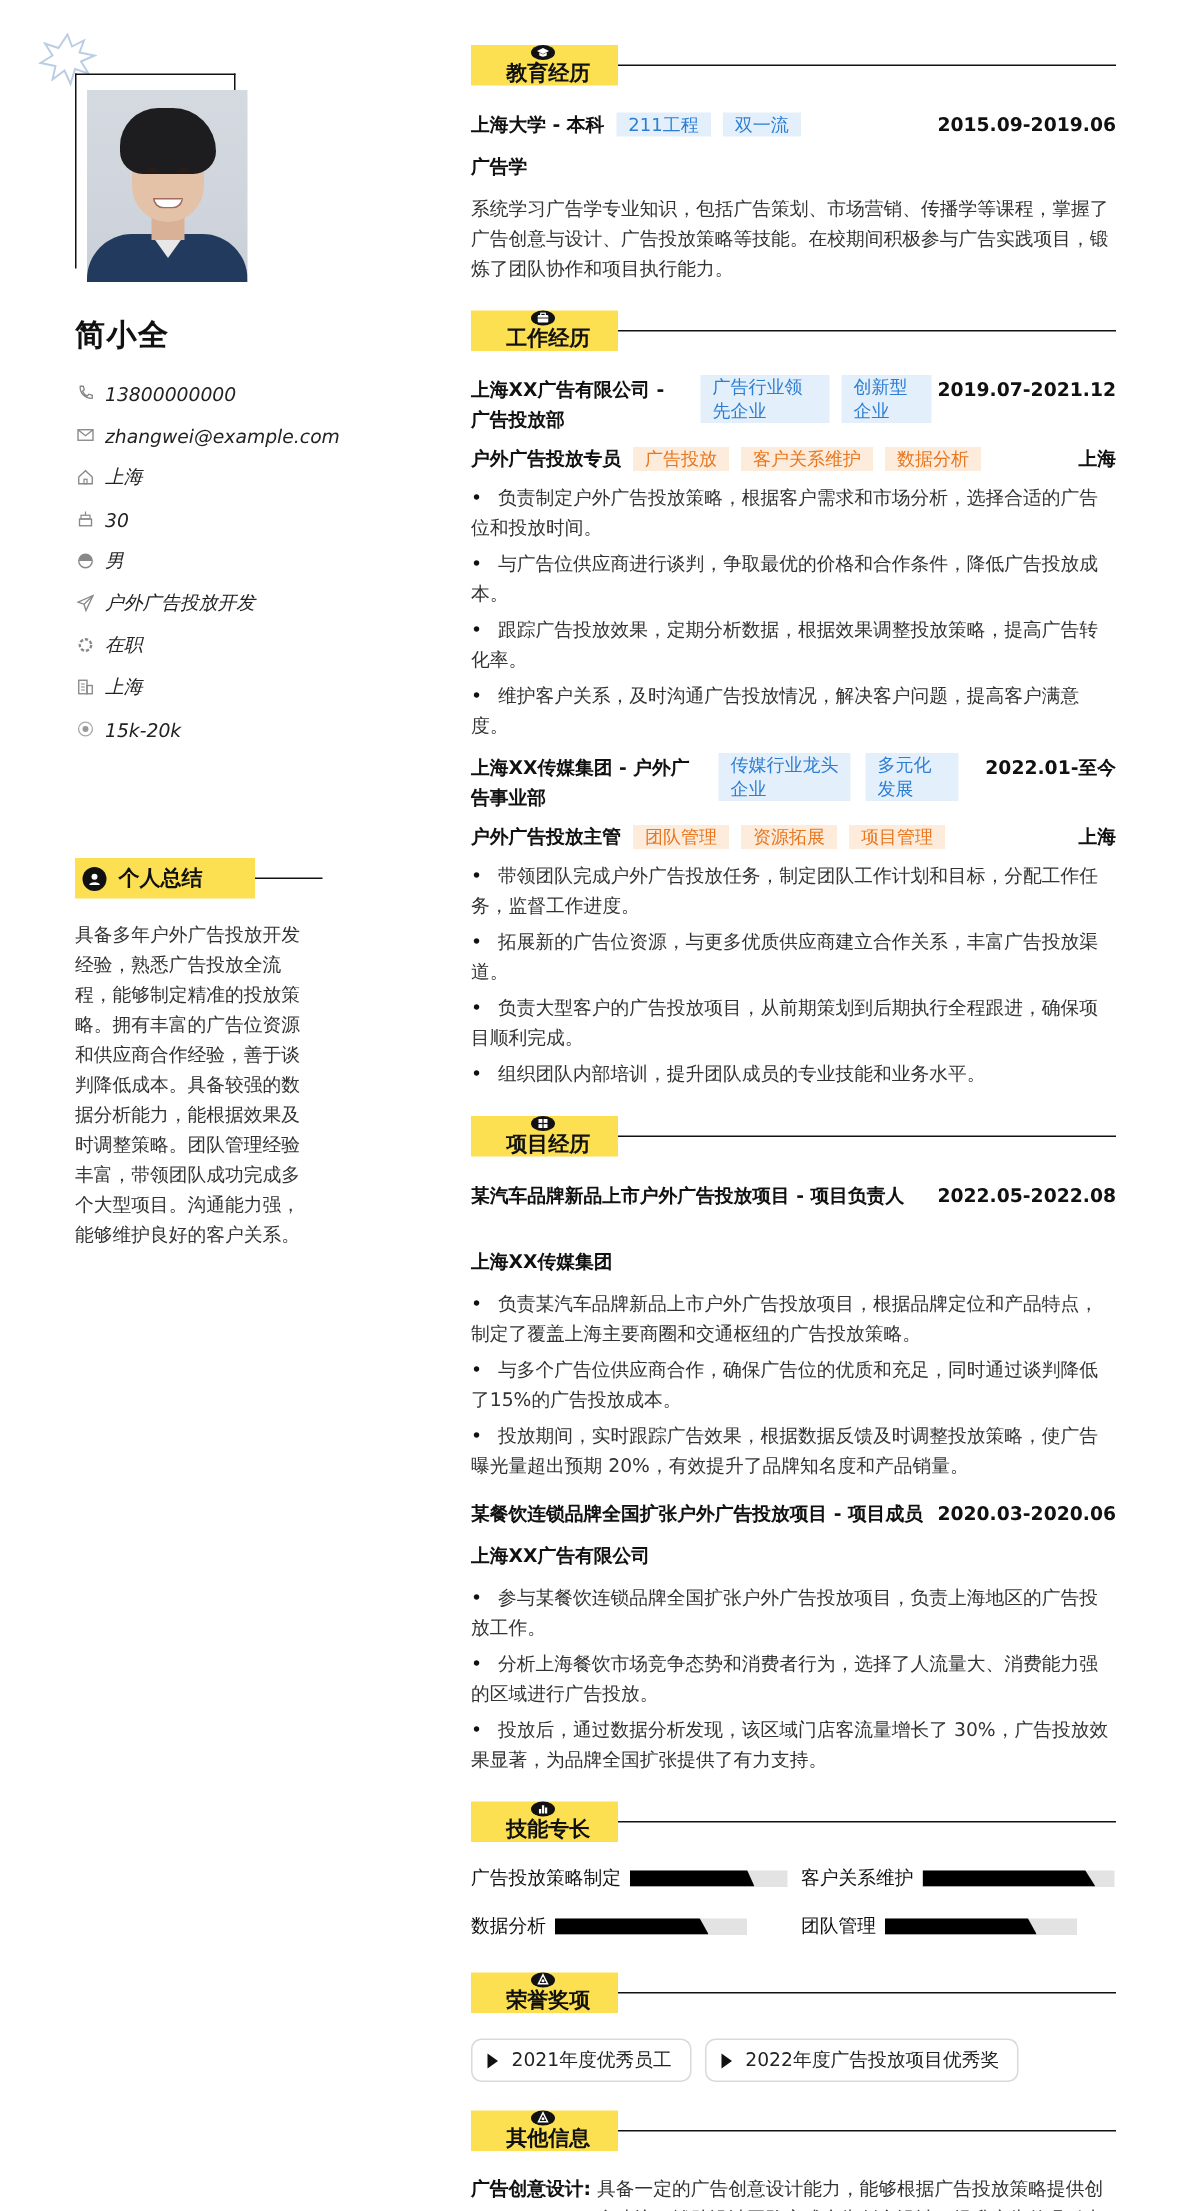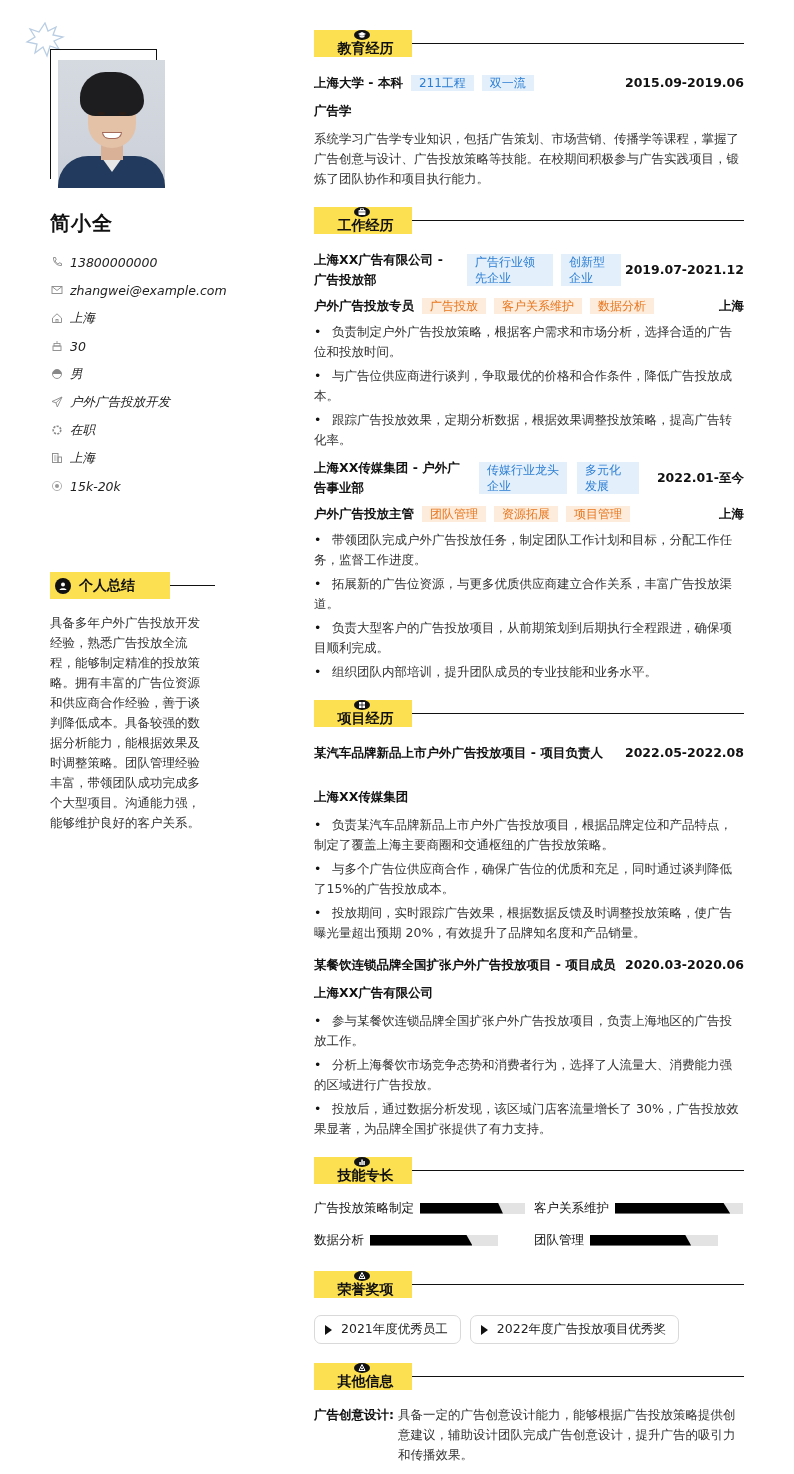--- a/index.html
+++ b/index.html
@@ -31,21 +31,21 @@
   .sec-tag { background: #fce052; height: 27px; display: flex; align-items: center; padding-left: 5px; font-weight: bold; font-size: 14px; color: #111; }
   .sec-tag .dot { width: 16px; height: 16px; border-radius: 50%; background: #111; margin-right: 8px; display: inline-flex; align-items: center; justify-content: center; }
   .sec-tag .dot svg { width: 10px; height: 10px; }
   .sec-line { flex: 1; height: 1.5px; background: #111; }
   .summary { margin-top: 14px; font-size: 12.5px; line-height: 20px; color: #333; width: 160px; }
 
   
   .right { position: absolute; left: 314px; top: 30px; width: 430px; }
   .right .sec-tag { width: 98px; flex-direction: column; }
   .section { margin-bottom: 0; }
-  .row { display: flex; align-items: center; justify-content: space-between; }
+  .row { display: flex; align-items: flex-start; justify-content: space-between; }
   .title-bold { font-weight: bold; font-size: 12.5px; color: #111; line-height: 20px; }
   .date { font-weight: bold; font-size: 12.5px; color: #111; line-height: 20px; white-space: nowrap; }
   .tag-blue { background: #e3f0fc; color: #2d7ed3; font-size: 12px; line-height: 16px; padding: 0 8px; margin-left: 8px; display: inline-block; }
   .tag-orange { background: #fdecdc; color: #e8761e; font-size: 12px; line-height: 16px; padding: 0 8px; margin-left: 8px; display: inline-block; }
   .desc { font-size: 12.5px; line-height: 20px; color: #333; }
   .bullets { list-style: none; }
   .bullets li { font-size: 12.5px; line-height: 20px; color: #333; margin-bottom: 4px; padding-left: 0; }
   .bullets li::before { content: "•"; display: inline-block; width: 18px; color: #111; }
 
   .skills { display: grid; grid-template-columns: 220px 210px; row-gap: 10px; }
@@ -241,20 +241,21 @@
           <span class="tag-orange">广告投放</span>
           <span class="tag-orange">客户关系维护</span>
           <span class="tag-orange">数据分析</span>
         </div>
         <span class="date">上海</span>
       </div>
       <ul class="bullets" style="margin-top:6px">
         <li>负责制定户外广告投放策略，根据客户需求和市场分析，选择合适的广告位和投放时间。</li>
         <li>与广告位供应商进行谈判，争取最优的价格和合作条件，降低广告投放成本。</li>
         <li>跟踪广告投放效果，定期分析数据，根据效果调整投放策略，提高广告转化率。</li>
+        <li>维护客户关系，及时沟通广告投放情况，解决客户问题，提高客户满意度。</li>
       </ul>
     </div>
 
     <div style="margin-top:8px">
       <div class="row">
         <span class="title-bold" style="width:155px">上海XX传媒集团 - 户外广告事业部</span>
         <span class="tag-blue" style="width:88px;margin-left:10px">传媒行业龙头企业</span>
         <span class="tag-blue" style="width:62px;margin-left:10px">多元化发展</span>
         <span class="date" style="margin-left:auto">2022.01-至今</span>
       </div>

